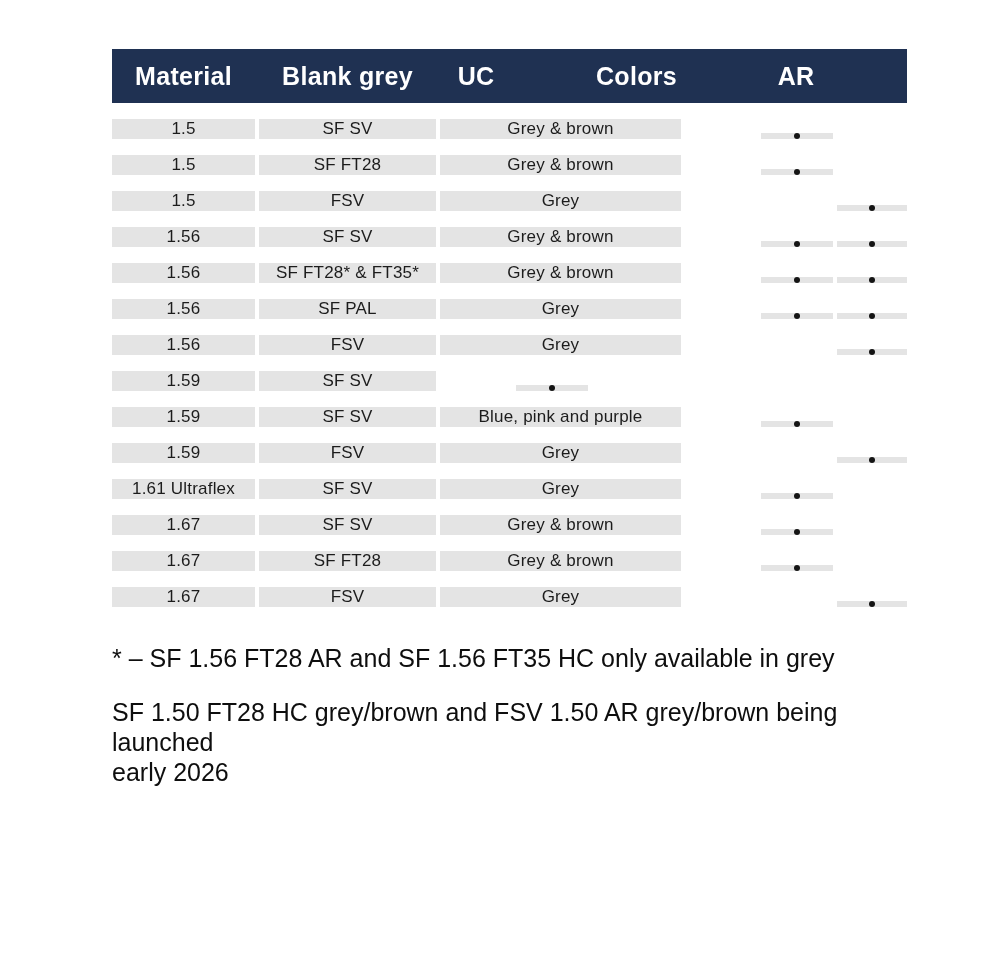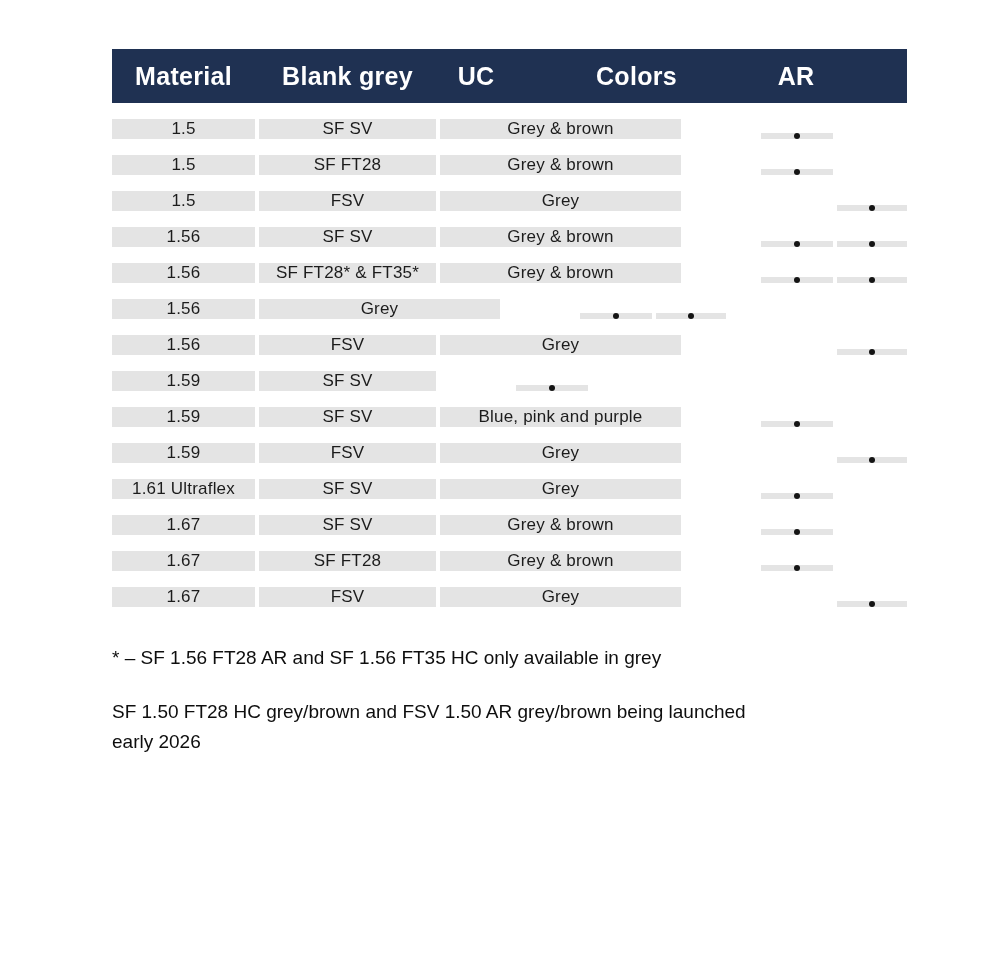--- a/index.html
+++ b/index.html
@@ -66,21 +66,21 @@
     width: 6px;
     height: 6px;
     border-radius: 50%;
     background: var(--dot-color, #141414);
     display: inline-block;
   }
   
   .footnotes {
     margin-top: 38px;
     color: #0e0e0e;
-    font-size: 19px;
+    font-size: 25px;
   }
   .fn1 { line-height: 26px; }
   .fn2 { margin-top: 26px; line-height: 30px; }
 </style>
 </head>
 <body>
 
 <div class="wrap">
 
   <div class="thead">
@@ -141,20 +141,21 @@
         <div class="tcell c-uc"></div>
         <div class="tcell c-hc">
           <span class="dot"></span>
         </div>
         <div class="tcell c-ar">
           <span class="dot"></span>
         </div>
       </div>
       <div class="trow">
         <div class="tcell c-material">1.56</div>
+        <div class="tcell c-blank">SF PAL</div>
         <div class="tcell c-colors">Grey</div>
         <div class="tcell c-uc"></div>
         <div class="tcell c-hc">
           <span class="dot"></span>
         </div>
         <div class="tcell c-ar">
           <span class="dot"></span>
         </div>
       </div>
       <div class="trow">

